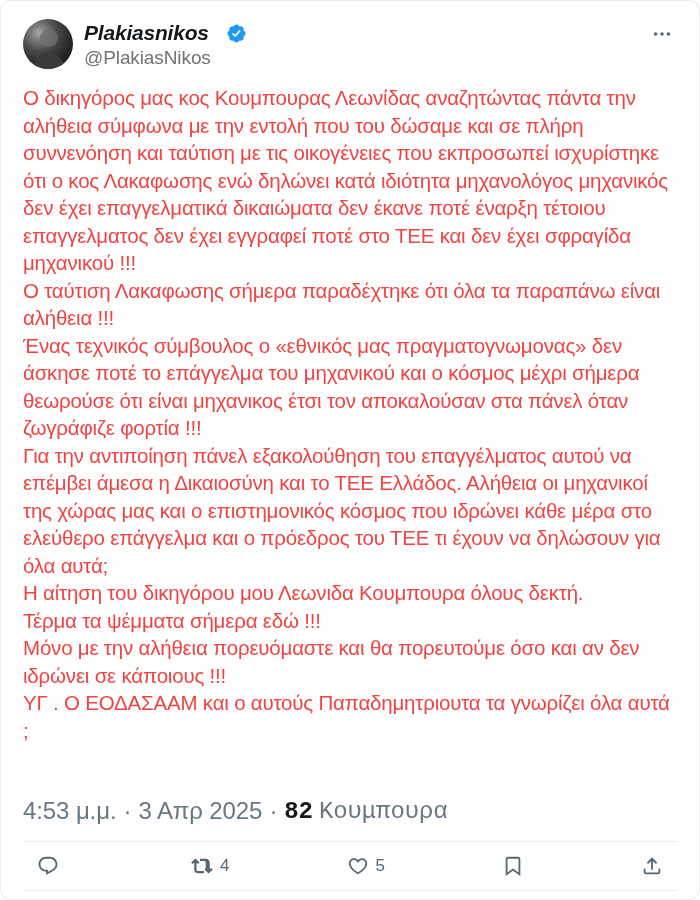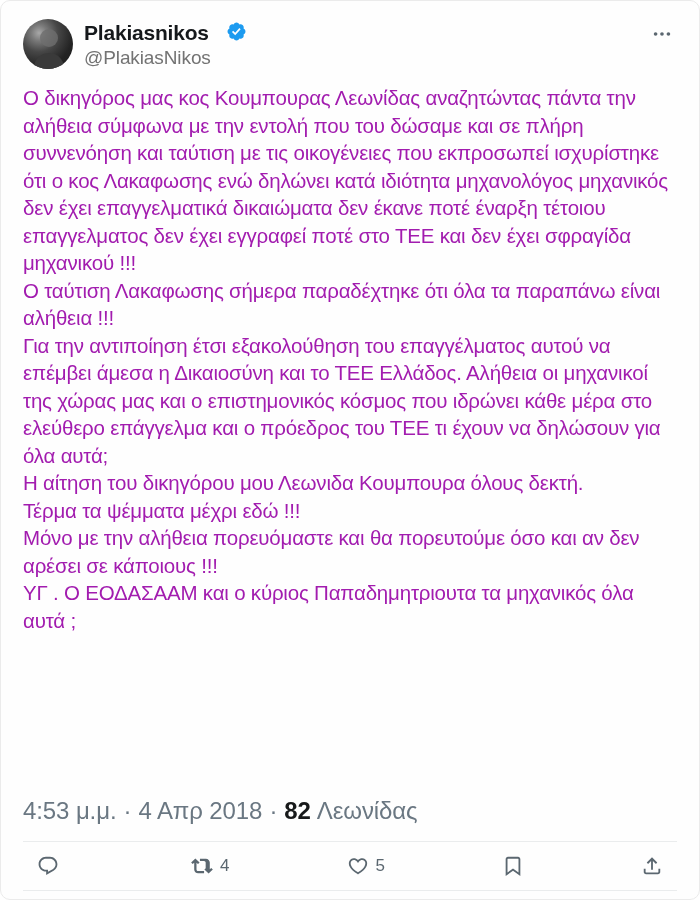--- a/index.html
+++ b/index.html
@@ -33,21 +33,21 @@
     width: 50px;
     height: 50px;
     border-radius: 50%;
     flex: 0 0 auto;
     background: radial-gradient(circle at 32% 28%, #a8a8a8 0%, #7a7a7a 16%, #474747 38%, #232323 68%, #1b1b1b 100%);
     position: relative;
     overflow: hidden;
   }
   .avatar svg { position: absolute; inset: 0; }
   .name-block { display: flex; flex-direction: column; padding-top: 2px; }
-  .name-row { display: flex; gap: 17px; }
+  .name-row { display: flex; align-items: center; gap: 17px; font-style: italic; }
   .display-name {
     font-size: 21px;
     font-weight: 700;
     color: #15181b;
     letter-spacing: -0.2px;
   }
   .badge { width: 21px; height: 21px; display: inline-block; }
   .handle {
     font-size: 19px;
     color: #737373;
@@ -63,36 +63,36 @@
     cursor: pointer;
     line-height: 0;
   }
   .more-btn svg { width: 22px; height: 22px; fill: currentColor; }
   
   .body {
     margin-top: 15px;
     font-size: 20.5px;
     line-height: 27.5px;
     letter-spacing: -0.2px;
-    color: #a21caf;
+    color: #ef4444;
     width: 656px;
   }
   .body p { margin: 0; }
   
   .meta {
     margin-top: auto;
     display: flex;
     align-items: center;
     gap: 7px;
     font-size: 24px;
     color: #6a7782;
     padding: 6px 0 16px 0;
     letter-spacing: -0.1px;
   }
-  .views { display: inline-flex; gap: 6px; align-items: center; text-decoration: none; color: inherit; cursor: pointer; }
+  .views { display: inline-flex; gap: 6px; align-items: center; text-decoration: none; color: inherit; cursor: pointer; font-family: Liberation Mono, monospace; }
   .views b { font-weight: 700; color: #17191a; }
   
   .actions {
     display: flex;
     justify-content: space-between;
     align-items: center;
     border-top: 1px solid #eaeced;
     border-bottom: 1px solid #eaeced;
     padding: 13px 14px;
     color: #5b6770;
@@ -138,35 +138,36 @@
         <circle cx="5" cy="12" r="2"></circle>
           <circle cx="12" cy="12" r="2"></circle>
           <circle cx="19" cy="12" r="2"></circle>
       </svg>
     </button>
   </div>
 
   <div class="body">
     <p>Ο δικηγόρος μας κος Κουμπουρας Λεωνίδας αναζητώντας πάντα την αλήθεια σύμφωνα με την εντολή που του δώσαμε και σε πλήρη συννενόηση και ταύτιση με τις οικογένειες που εκπροσωπεί ισχυρίστηκε ότι ο κος Λακαφωσης ενώ δηλώνει κατά ιδιότητα μηχανολόγος μηχανικός δεν έχει επαγγελματικά δικαιώματα δεν έκανε ποτέ έναρξη τέτοιου επαγγελματος δεν έχει εγγραφεί ποτέ στο ΤΕΕ και δεν έχει σφραγίδα μηχανικού !!!</p>
     <p>Ο ταύτιση Λακαφωσης σήμερα παραδέχτηκε ότι όλα τα παραπάνω είναι αλήθεια !!!</p>
-    <p>Για την αντιποίηση έτσι εξακολούθηση του επαγγέλματος αυτού να επέμβει άμεσα η Δικαιοσύνη και το ΤΕΕ Ελλάδος. Αλήθεια οι μηχανικοί της χώρας μας και ο επιστημονικός κόσμος που ιδρώνει κάθε μέρα στο ελεύθερο επάγγελμα και ο πρόεδρος του ΤΕΕ τι έχουν να δηλώσουν για όλα αυτά;</p>
+    <p>Ένας τεχνικός σύμβουλος ο «εθνικός μας πραγματογνωμονας» δεν άσκησε ποτέ το επάγγελμα του μηχανικού και ο κόσμος μέχρι σήμερα θεωρούσε ότι είναι μηχανικος έτσι τον αποκαλούσαν στα πάνελ όταν ζωγράφιζε φορτία !!!</p>
+    <p>Για την αντιποίηση πάνελ εξακολούθηση του επαγγέλματος αυτού να επέμβει άμεσα η Δικαιοσύνη και το ΤΕΕ Ελλάδος. Αλήθεια οι μηχανικοί της χώρας μας και ο επιστημονικός κόσμος που ιδρώνει κάθε μέρα στο ελεύθερο επάγγελμα και ο πρόεδρος του ΤΕΕ τι έχουν να δηλώσουν για όλα αυτά;</p>
     <p>Η αίτηση του δικηγόρου μου Λεωνιδα Κουμπουρα όλους δεκτή.</p>
-    <p>Τέρμα τα ψέμματα μέχρι εδώ !!!</p>
-    <p>Μόνο με την αλήθεια πορευόμαστε και θα πορευτούμε όσο και αν δεν αρέσει σε κάποιους !!!</p>
-    <p>ΥΓ . Ο  ΕΟΔΑΣΑΑΜ και ο κύριος Παπαδημητριουτα τα μηχανικός όλα αυτά ;</p>
+    <p>Τέρμα τα ψέμματα σήμερα εδώ !!!</p>
+    <p>Μόνο με την αλήθεια πορευόμαστε και θα πορευτούμε όσο και αν δεν ιδρώνει σε κάποιους !!!</p>
+    <p>ΥΓ . Ο  ΕΟΔΑΣΑΑΜ και ο αυτούς Παπαδημητριουτα τα γνωρίζει όλα αυτά ;</p>
   </div>
 
   <div class="meta">
     <span>4:53 μ.μ.</span>
     <span>·</span>
-    <span>4 Απρ 2018</span>
+    <span>3 Απρ 2025</span>
     <span>·</span>
     <span class="views">
       <b>82</b>
-      <span>Λεωνίδας</span>
+      <span>Κουμπουρα</span>
     </span>
   </div>
 
   <div class="actions">
     <button class="action">
       <svg viewBox="0 0 24 24">
         <path d="M1.751 10c0-4.42 3.584-8 8.005-8h4.366c4.49 0 8.129 3.64 8.129 8.13 0 2.96-1.607 5.68-4.196 7.11l-8.054 4.46v-3.69h-.067c-4.49.1-8.183-3.51-8.183-8.01zm8.005-6c-3.317 0-6.005 2.69-6.005 6 0 3.37 2.77 6.08 6.138 6.01l.351-.01h1.761v2.3l5.087-2.81c1.951-1.08 3.163-3.13 3.163-5.36 0-3.39-2.744-6.13-6.129-6.13H9.756z"></path>
       </svg>
       <span class="count"></span>
     </button>

